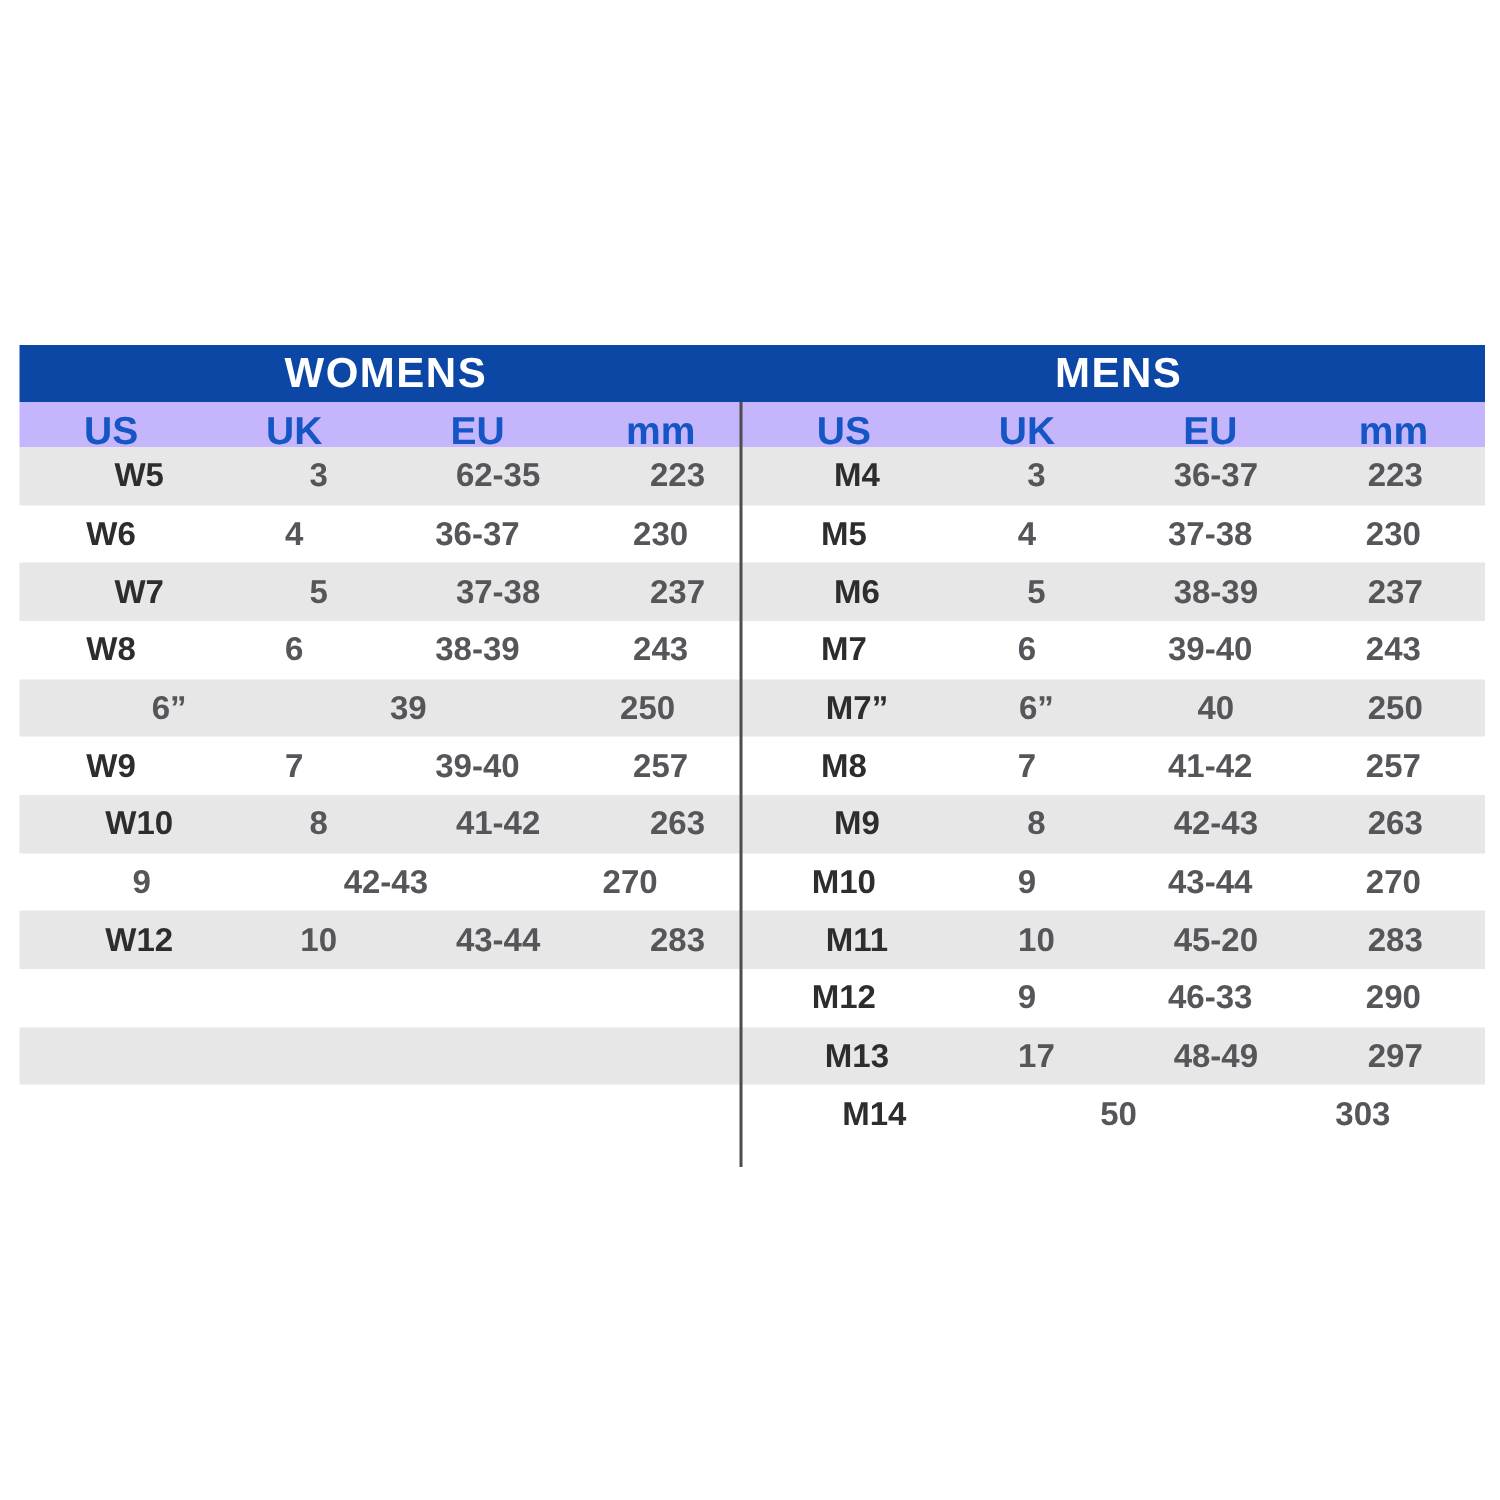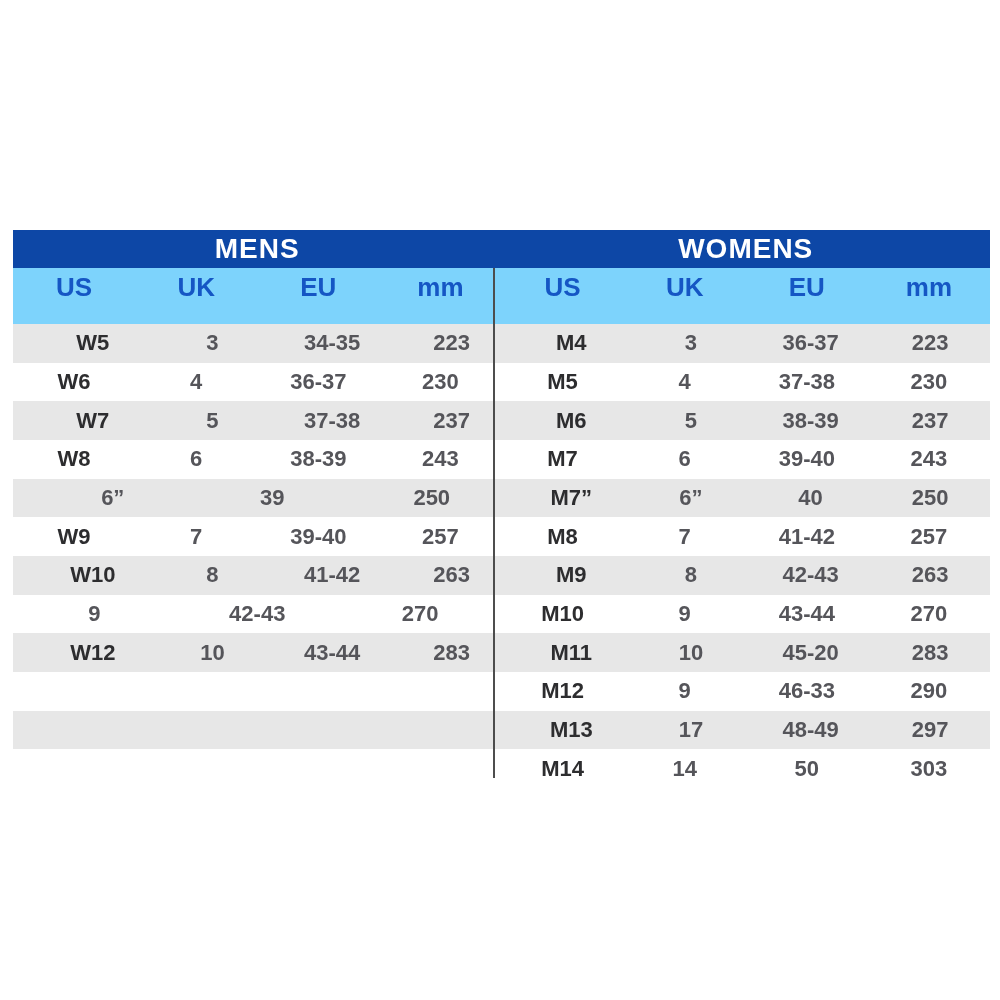--- a/index.html
+++ b/index.html
@@ -33,22 +33,22 @@
     align-items: center;
     justify-content: center;
     color: #ffffff;
     font-size: 28px;
     font-weight: bold;
     letter-spacing: 1px;
     line-height: 38px;
   }
   .colheads {
     display: flex;
-    height: 56px;
-    background: #7dd3fc;
+    height: 30px;
+    background: #c4b5fd;
   }
   .colheads .half {
     flex: 1;
     display: flex;
   }
   .colheads .cell {
     flex: 1;
     text-align: center;
     line-height: 38px;
     font-size: 26px;
@@ -88,22 +88,22 @@
     background: #4d4d4d;
   }
 </style>
 </head>
 <body>
 
 <div class="canvas">
   <div class="chart">
 
     <div class="banner">
+      <div class="banner-half">WOMENS</div>
       <div class="banner-half">MENS</div>
-      <div class="banner-half">WOMENS</div>
     </div>
 
     <div class="colheads">
       <div class="half">
         <div class="cell">US</div>
         <div class="cell">UK</div>
         <div class="cell">EU</div>
         <div class="cell">mm</div>
       </div>
       <div class="half">
@@ -112,21 +112,21 @@
         <div class="cell">EU</div>
         <div class="cell">mm</div>
       </div>
     </div>
 
     <div class="rows" id="rows">
         <div class="row striped">
           <div class="half">
             <div class="cell us">W5</div>
             <div class="cell">3</div>
-            <div class="cell">34-35</div>
+            <div class="cell">62-35</div>
             <div class="cell">223</div>
           </div>
           <div class="half">
             <div class="cell us">M4</div>
             <div class="cell">3</div>
             <div class="cell">36-37</div>
             <div class="cell">223</div>
           </div>
         </div>
         <div class="row">
@@ -269,21 +269,20 @@
         </div>
         <div class="row">
           <div class="half">
             <div class="cell us"></div>
             <div class="cell"></div>
             <div class="cell"></div>
             <div class="cell"></div>
           </div>
           <div class="half">
             <div class="cell us">M14</div>
-            <div class="cell">14</div>
             <div class="cell">50</div>
             <div class="cell">303</div>
           </div>
         </div>
       </div>
 
     <div class="divider"></div>
   </div>
 </div>
 

